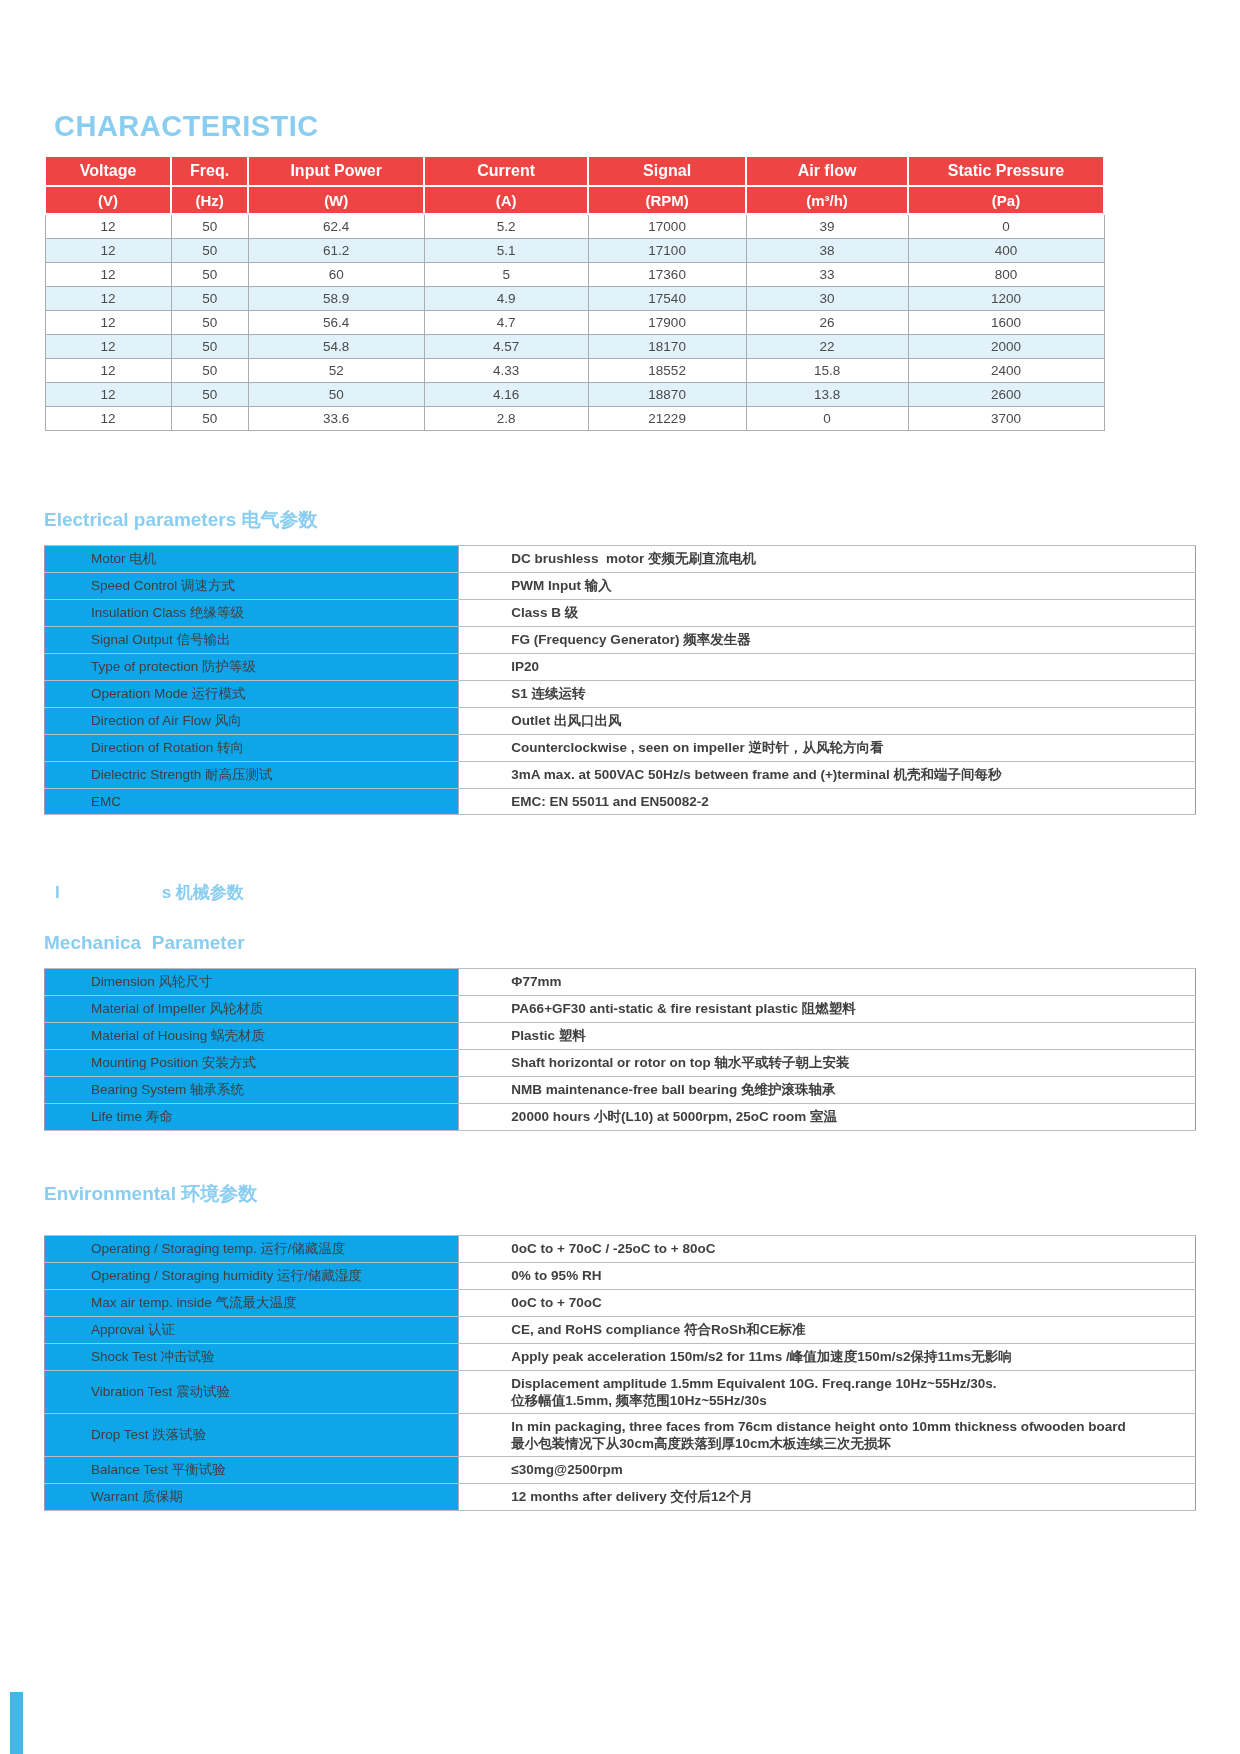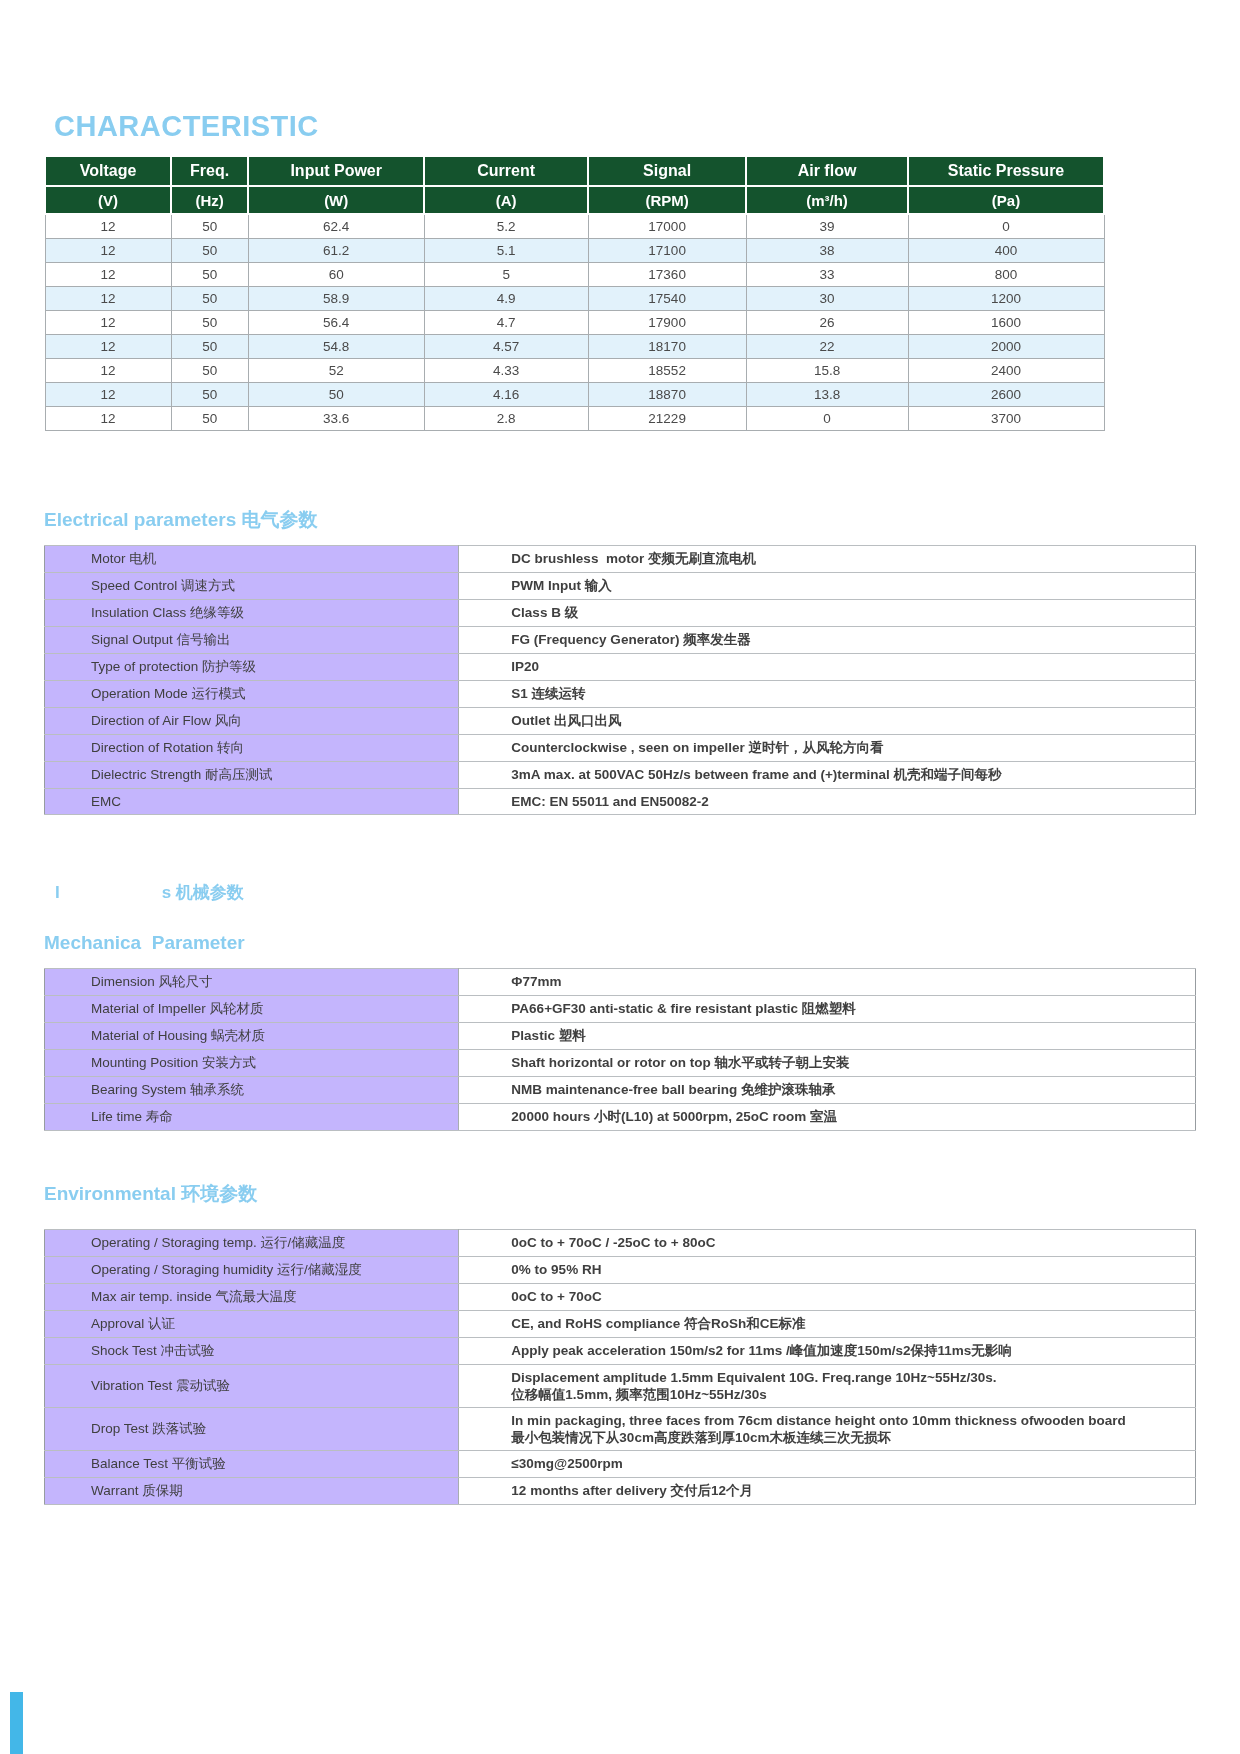--- a/index.html
+++ b/index.html
@@ -21,31 +21,31 @@
     white-space: pre;
   }
   #char-title {
     font-size: 29px;
     letter-spacing: 0.5px;
     padding-top: 110px;
     margin-left: 10px;
     margin-bottom: 12px;
   }
   #elec-title { font-size: 19px; margin-top: 76px; margin-bottom: 12px; }
-  #env-title  { font-size: 19px; margin-top: 50px; margin-bottom: 22px; }
+  #env-title  { font-size: 19px; margin-top: 50px; margin-bottom: 28px; }
 
   
   #char-table {
     width: 1061px;
     border-collapse: collapse;
     border: 1px solid #999fa3;
     table-layout: fixed;
   }
   #char-table th {
-    background: #14532d;
+    background: #ef4444;
     color: #ffffff;
     font-weight: bold;
     border: 2px solid #ffffff;
     text-align: center;
   }
   #char-table thead tr:first-child th { font-size: 16px; height: 30px; }
   #char-table thead tr:last-child  th { font-size: 15px; height: 28px; }
   #char-table td {
     border: 1px solid #a8adb0;
     text-align: center;
@@ -67,21 +67,21 @@
     table-layout: fixed;
   }
   .param-table td {
     border-top: 1px solid #babec1;
     border-bottom: 1px solid #babec1;
     padding: 4px 0;
     vertical-align: middle;
   }
   .param-table .p-label {
     width: 36%;
-    background: #c4b5fd;
+    background: #0ea5e9;
     padding-left: 46px;
     border-right: 1px solid #a8adb0;
   }
   .param-table .p-value { padding-left: 52px; font-weight: bold; }
   .param-table .p-value div { white-space: pre-wrap; line-height: 17px; }
 
   
   #mech-glitch {
     margin-top: 46px;
     margin-left: -8px;

